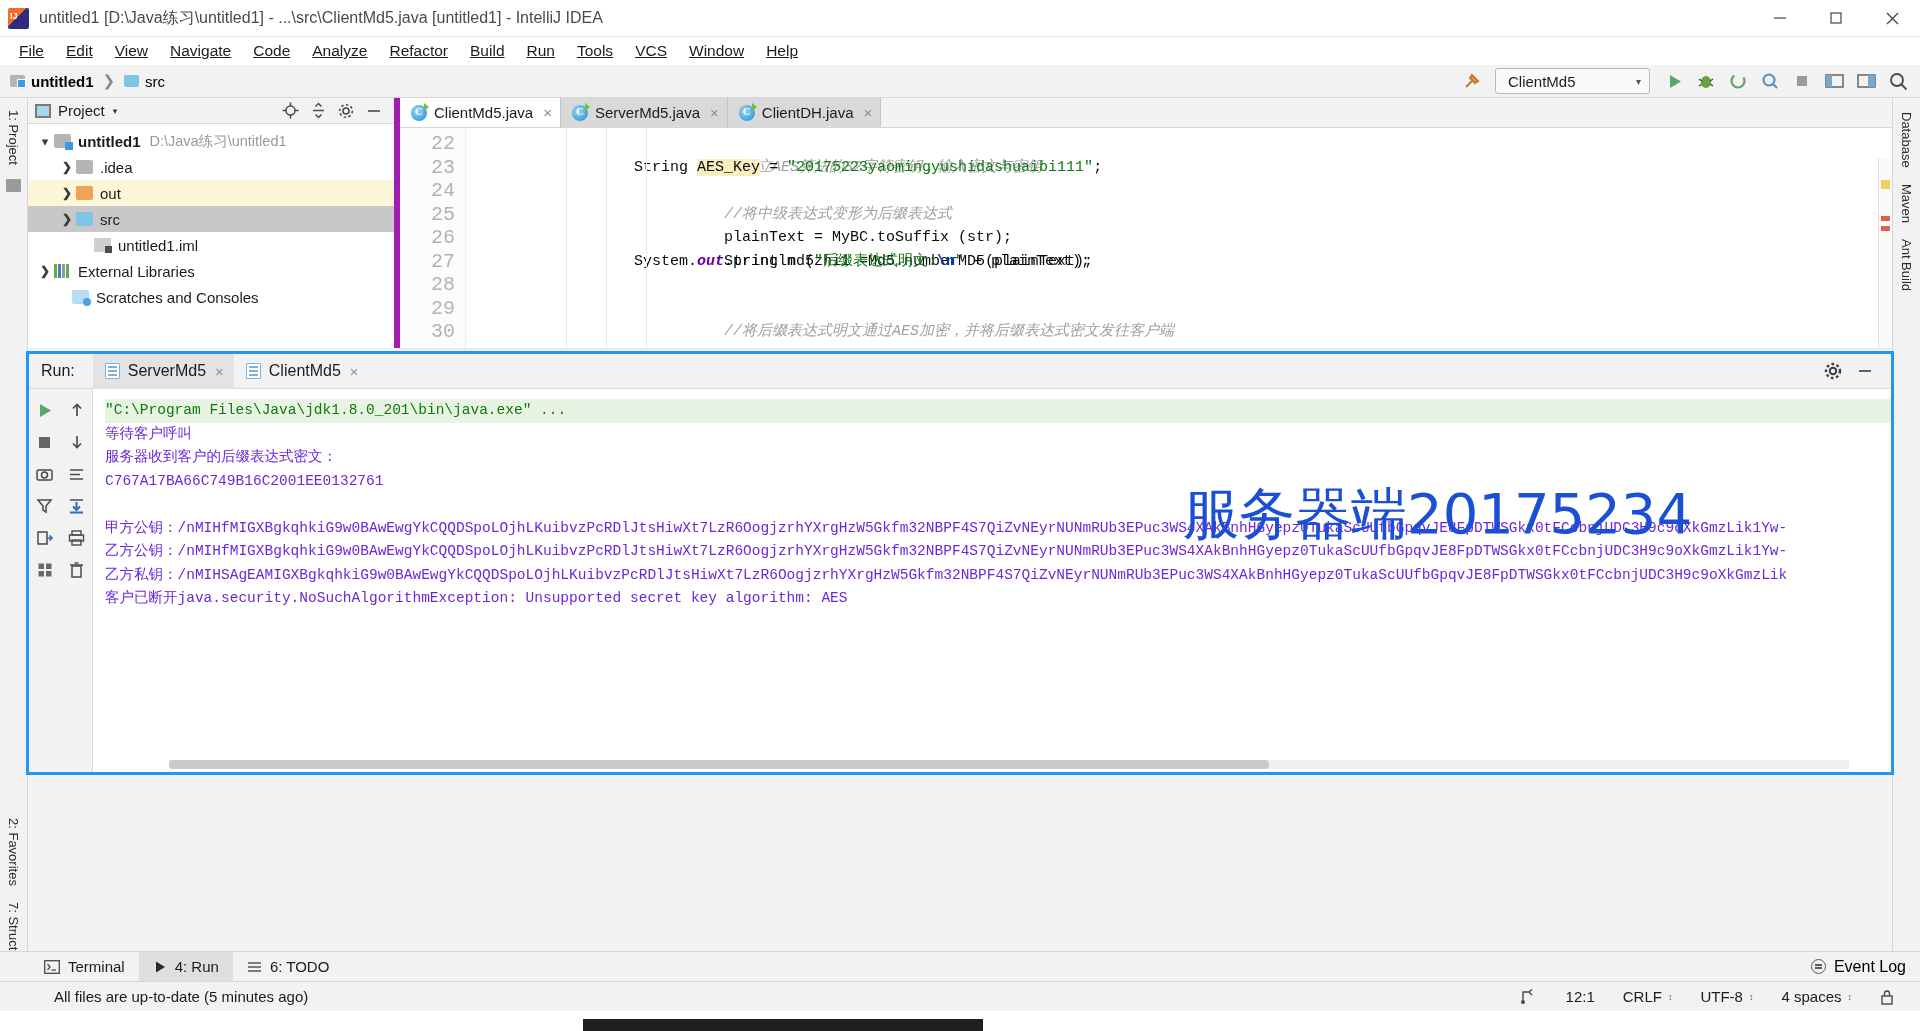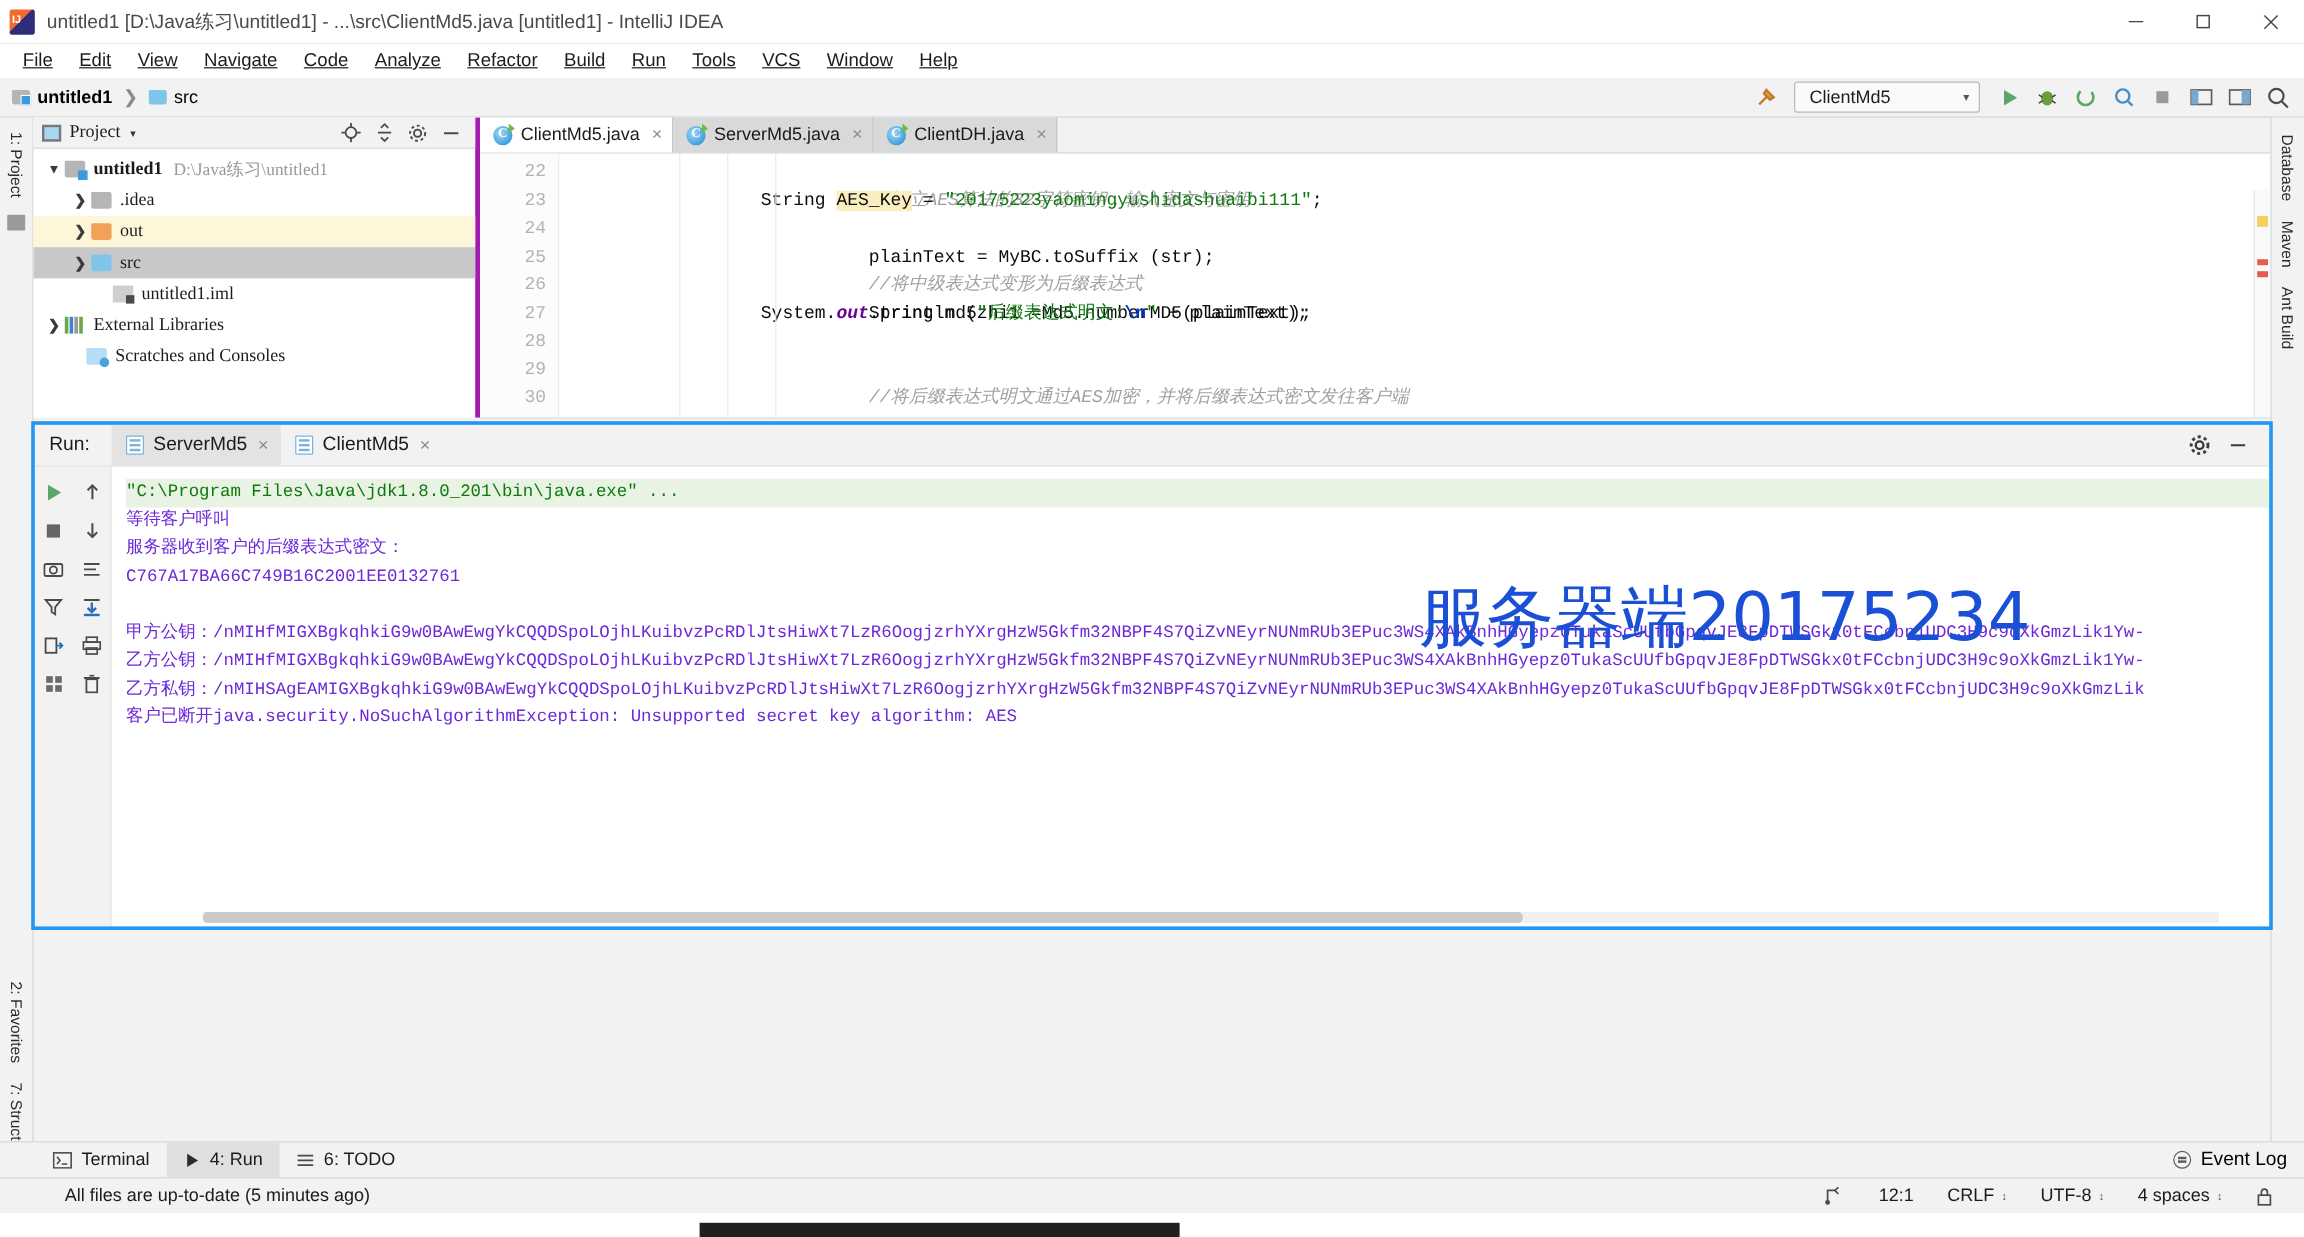--- a/index.html
+++ b/index.html
@@ -94,21 +94,21 @@
   }
   .rstripe-btn {
     writing-mode: vertical-rl; font-size: 13px; color: #2b2b2b;
     white-space: nowrap; text-align: center; width: 27px;
     display: flex; align-items: center; justify-content: center; padding: 8px 0;
   }
 
   
   .project-panel {
     position: absolute; left: 28px; top: 98px; width: 372px; height: 250px;
-    background: #ffffff; border-right: 4px solid #a21caf; font-family: Liberation Serif, serif;
+    background: #ffffff; border-right: 6px solid #a21caf;
   }
   .panel-head {
     height: 26px; display: flex; align-items: center; background: #f2f2f2;
     border-bottom: 1px solid #dadada; padding-left: 7px;
   }
   .panel-head .pico { width: 16px; height: 14px; border: 2px solid #7a7a7a; background:#a8d8f0; margin-right: 7px; }
   .panel-title { font-size: 15px; color: #1c1c1c; }
   .panel-caret { margin-left: 8px; font-size: 9px; color: #333; }
   .panel-head-actions { margin-left: auto; display: flex; align-items: center; padding-right: 6px; }
   .pha { width: 28px; height: 24px; display: flex; align-items: center; justify-content: center; color: #555; }
@@ -160,21 +160,21 @@
   }
   .jico::after {
     content:""; position:absolute; right:-2px; top:-2px; width:0; height:0;
     border-left: 5px solid #6cbf3e; border-top: 4px solid transparent; border-bottom: 4px solid transparent;
   }
   .tab-x { margin-left: 10px; color: #8e8e8e; font-size: 15px; }
 
   .code-wrap { position: relative; height: 220px; overflow: hidden; background: #fff; display: flex; }
   .gutter {
     width: 66px; background: #fcfcfc; border-right: 1px solid #ececec;
-    font-family: "Liberation Mono", monospace; font-size: 15px; color: #b3b3b3;
+    font-family: "Liberation Mono", monospace; font-size: 20px; color: #b3b3b3;
     text-align: right; padding-top: 4px; flex: none;
   }
   .gline { height: 23.5px; line-height: 23.5px; padding-right: 10px; }
   .codecol { position: relative; flex: 1; padding-top: 4px; overflow: hidden; }
   .cline {
     height: 23.5px; line-height: 23.5px; font-family: Liberation Mono, monospace;
     font-size: 15px; white-space: pre; color: #0b0b0b; padding-left: 14px;
   }
   .cmt { color: #a0a0a0; font-style: italic; }
   .str { color: #0f7a0f; }
@@ -557,25 +557,25 @@
         <div class="indent-guide" style="left:140px"></div>
         <div class="indent-guide" style="left:180px"></div>
 
         <div class="cline">
           <span style="padding-left:154px" class="cmt">//设立AES算法的32字符密钥，输入密文与密钥</span>
         </div>
 
         <div class="cline"><span style="padding-left:154px"></span><span>String </span><span class="hlbox">AES_Key</span><span> = </span><span class="str">"<span>20175223yaomingyushidashuaibi111</span>"</span><span>;</span></div>
 
         <div class="cline">
+          <span style="padding-left:154px" class="cmt">//将中级表达式变形为后缀表达式</span>
+        </div>
+
+        <div class="cline">
           <span style="padding-left:154px">plainText = MyBC.toSuffix (str);</span>
-        </div>
-
-        <div class="cline">
-          <span style="padding-left:154px" class="cmt">//将中级表达式变形为后缀表达式</span>
         </div>
 
         <div class="cline">
           <span style="padding-left:154px">String md5zhi1 =Md5.numberMD5(plainText);</span>
         </div>
 
         <div class="cline"><span style="padding-left:154px"></span><span>System.</span><span class="fld">out</span><span>.println (</span><span class="str">"后缀表达式明文:</span><span class="esc">\n</span><span class="str">"</span><span> + plainText);</span></div>
 
         <div class="cline"><span></span></div>
 

